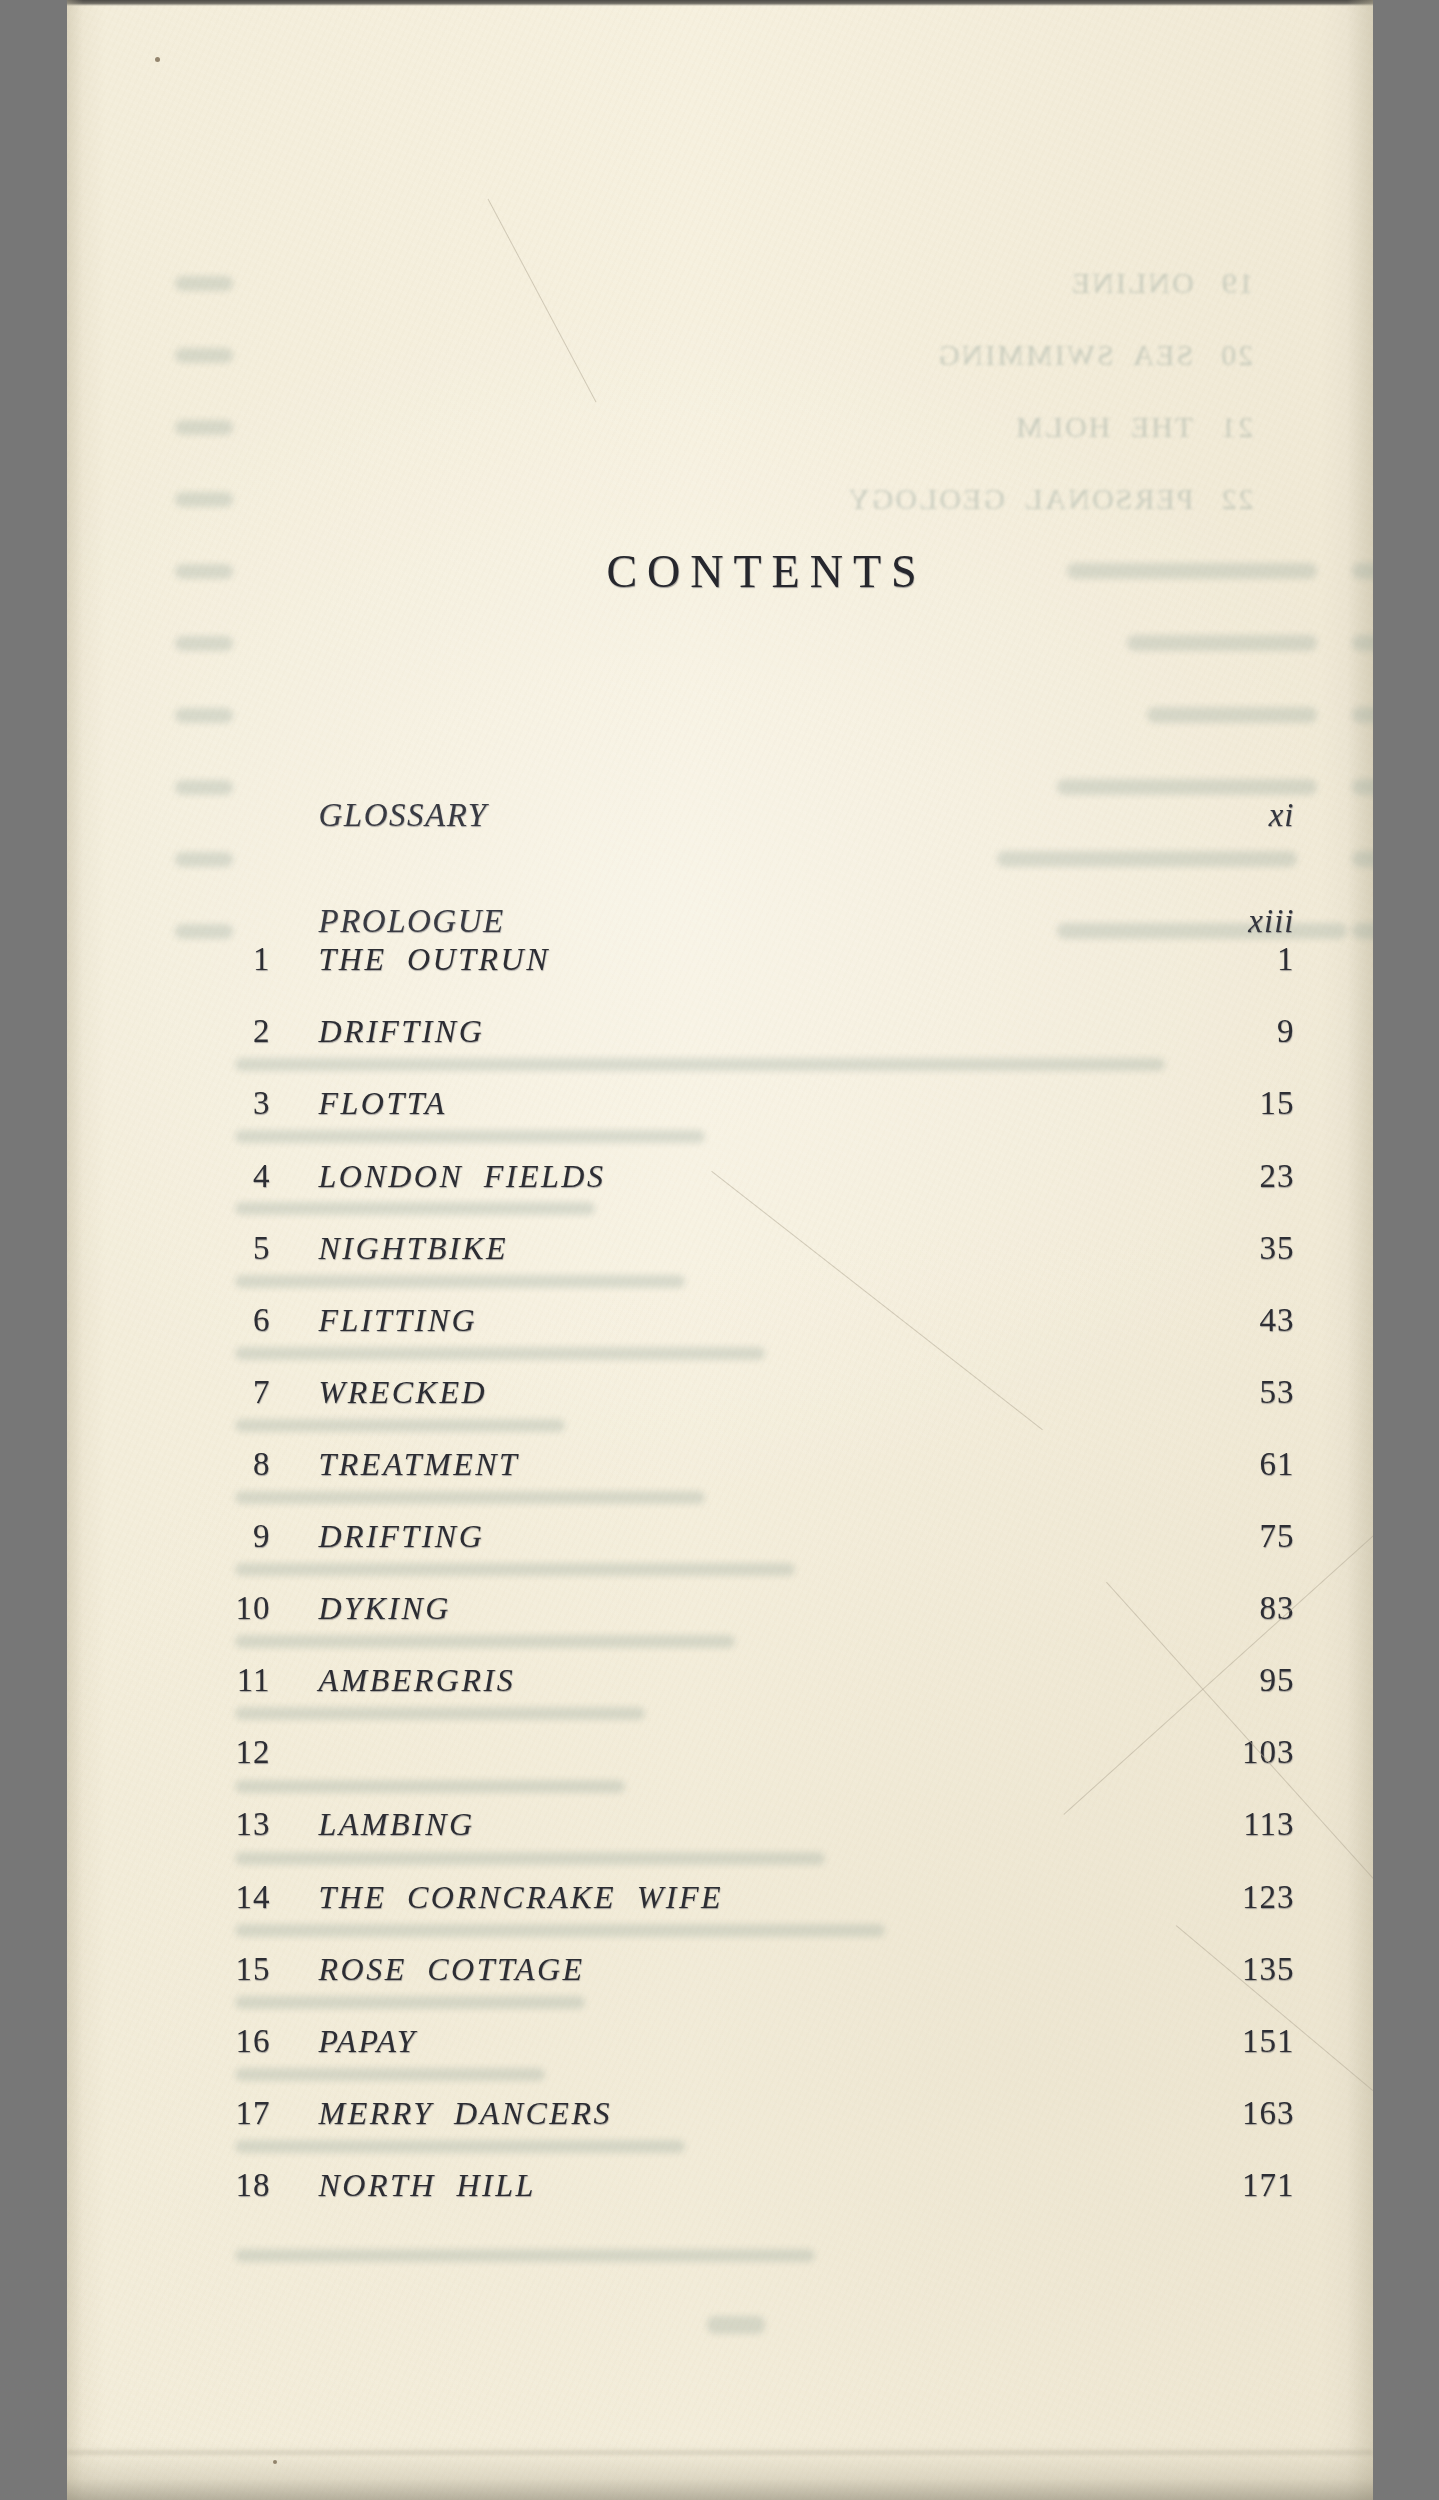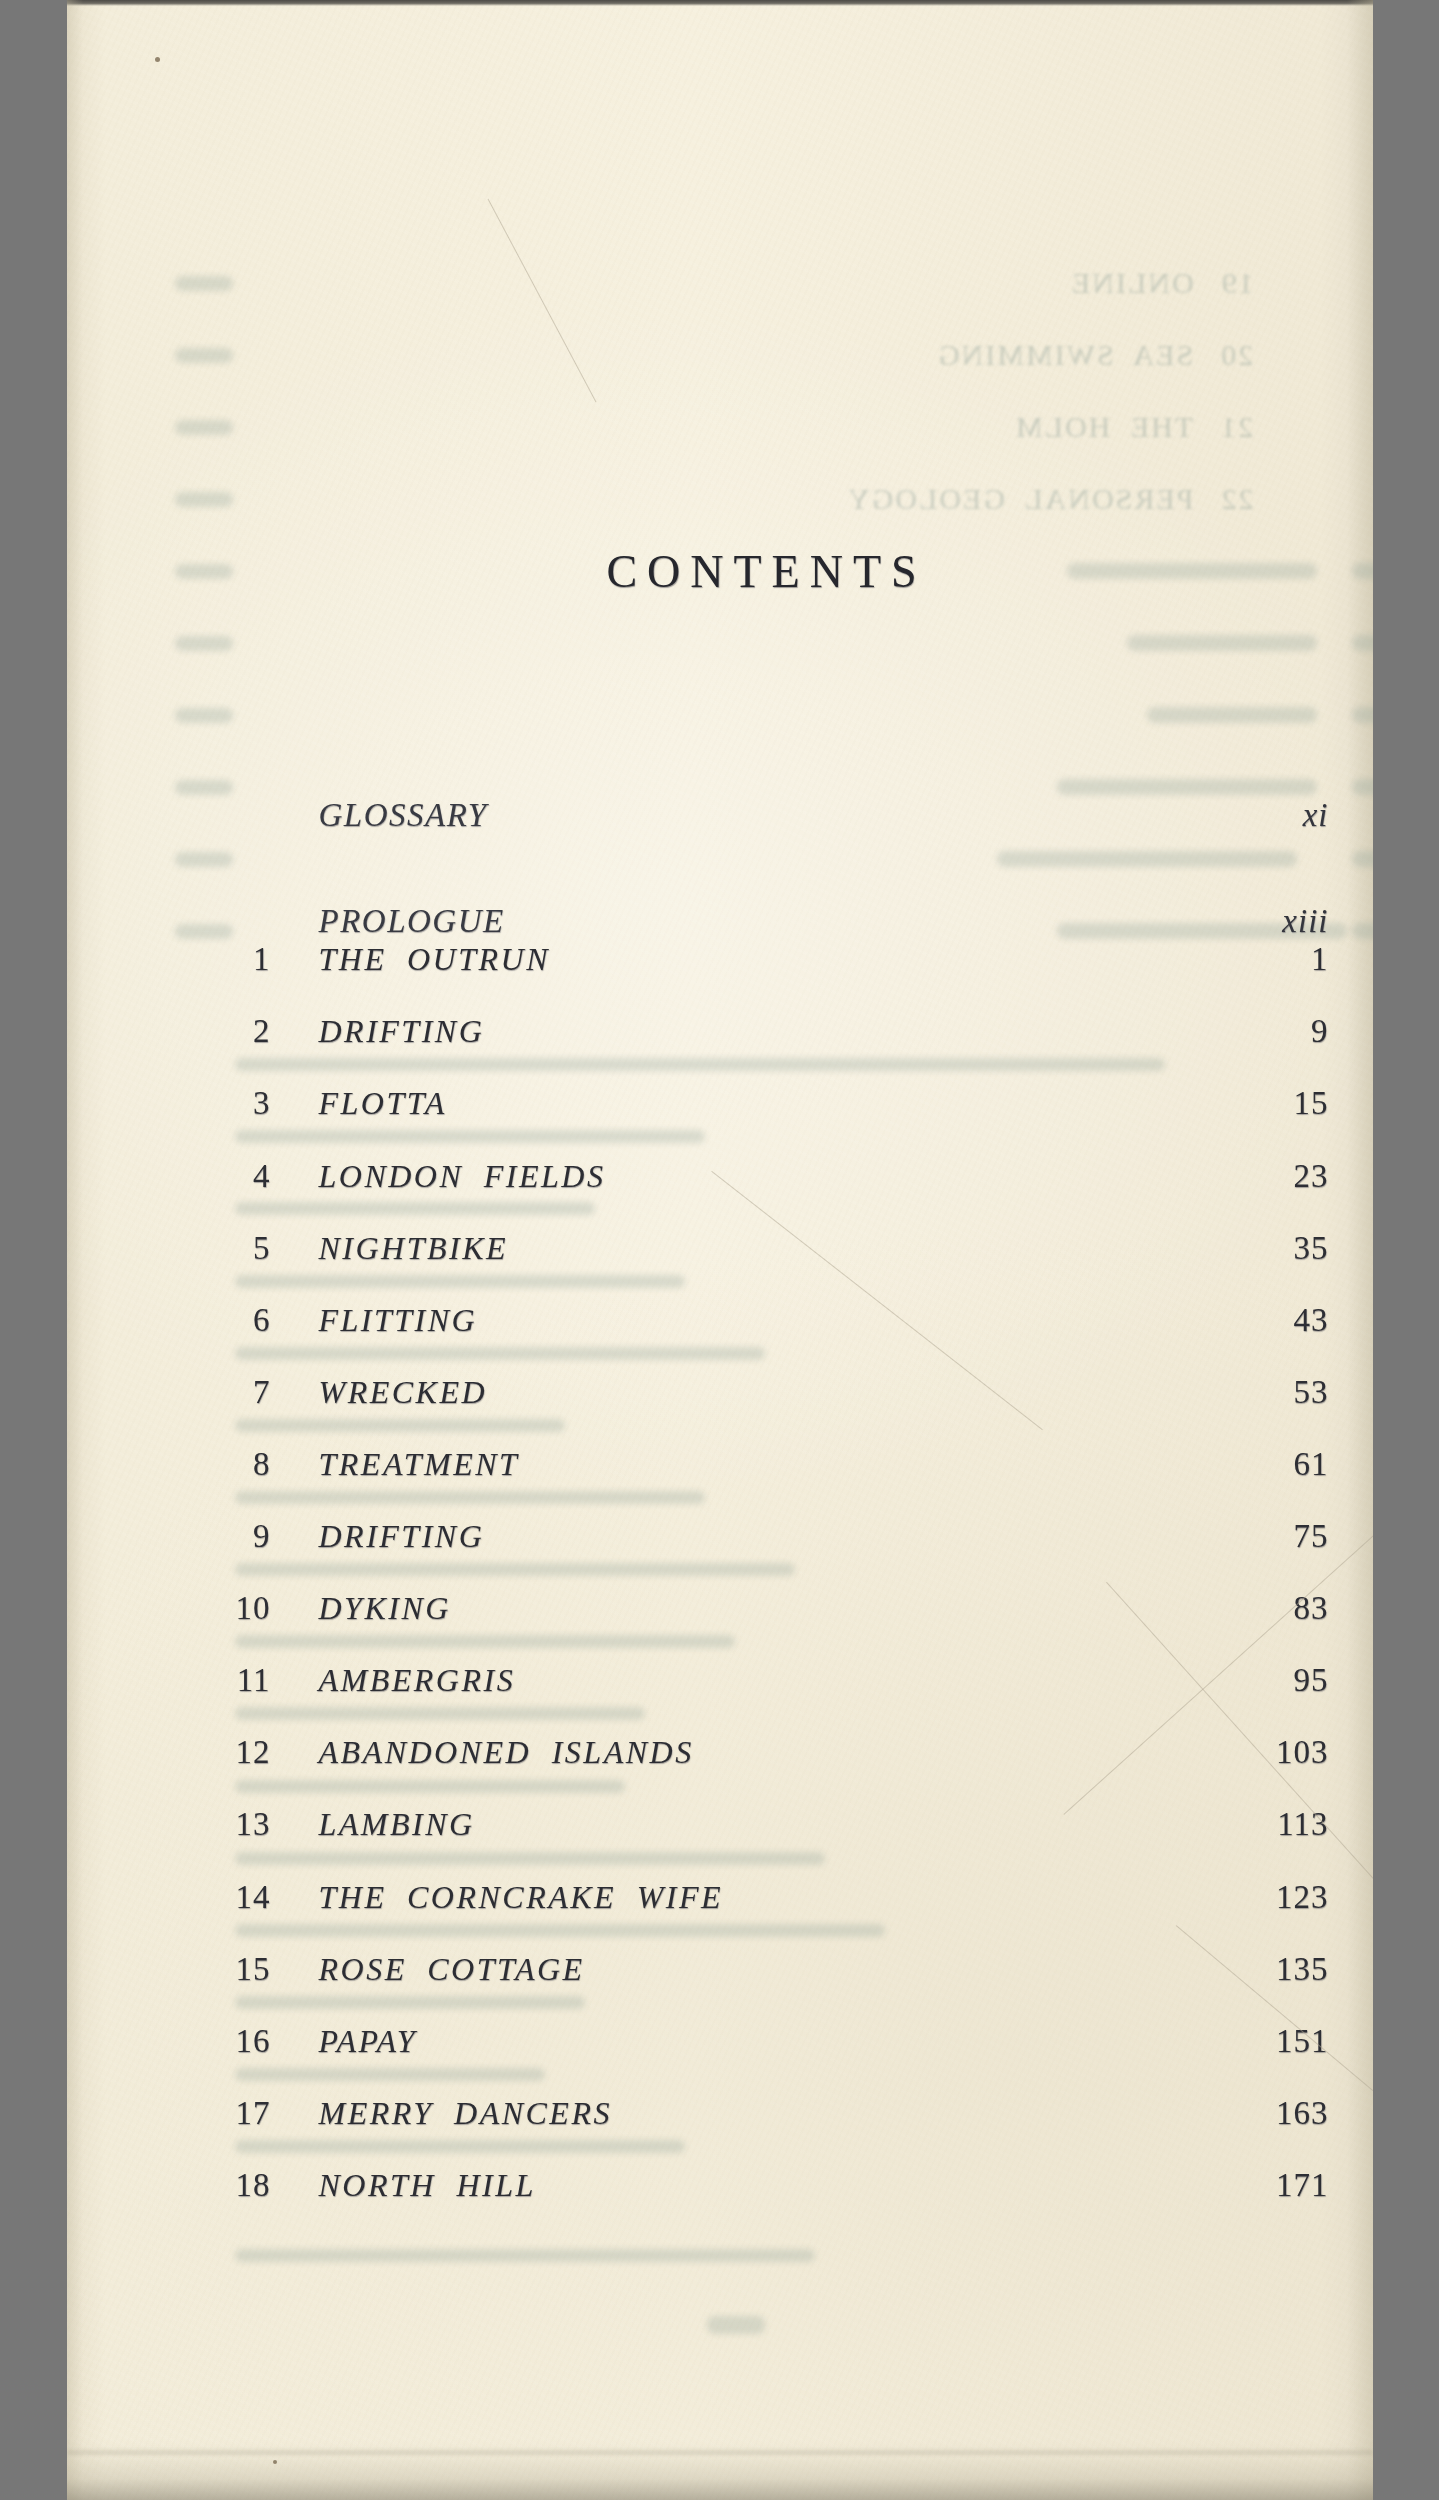--- a/index.html
+++ b/index.html
@@ -39,21 +39,21 @@
     font-size:33px;color:#2d2e34;letter-spacing:1px;
     text-shadow:0.5px 0.7px 1px rgba(45,45,60,.40);
   }
   .row .title{
     position:absolute;left:252px;
     font-size:32px;color:#2c2d33;letter-spacing:2.5px;word-spacing:10px;
     text-shadow:0.5px 0.7px 1px rgba(45,45,60,.40);
     font-style:italic;
   }
   .row .pg{
-    position:absolute;left:1062px;width:200px;text-align:right;
+    position:absolute;left:1028px;width:200px;text-align:right;
     font-size:33px;color:#2d2e34;letter-spacing:1px;
     text-shadow:0.5px 0.7px 1px rgba(45,45,60,.40);
   }
   .row.frontmatter .title{font-style:italic;letter-spacing:1.5px;color:#383a42;font-size:33px;}
   .row.frontmatter .pg{font-style:italic;color:#33353d;}
 
   
   .ghost-row{
     position:absolute;right:119px;height:40px;line-height:40px;white-space:nowrap;
     transform:scaleX(-1);
@@ -184,21 +184,20 @@
         <span class="title">DYKING</span>
         <span class="pg">83</span>
       </div>
       <div class="row" style="top: 1658.2px;">
         <span class="num">11</span>
         <span class="title">AMBERGRIS</span>
         <span class="pg">95</span>
       </div>
       <div class="row" style="top: 1730.3px;">
         <span class="num">12</span>
-        <span class="title">ABANDONED ISLANDS</span>
         <span class="pg">103</span>
       </div>
       <div class="row" style="top: 1802.4px;">
         <span class="num">13</span>
         <span class="title">LAMBING</span>
         <span class="pg">113</span>
       </div>
       <div class="row" style="top: 1874.5px;">
         <span class="num">14</span>
         <span class="title">THE CORNCRAKE WIFE</span>

